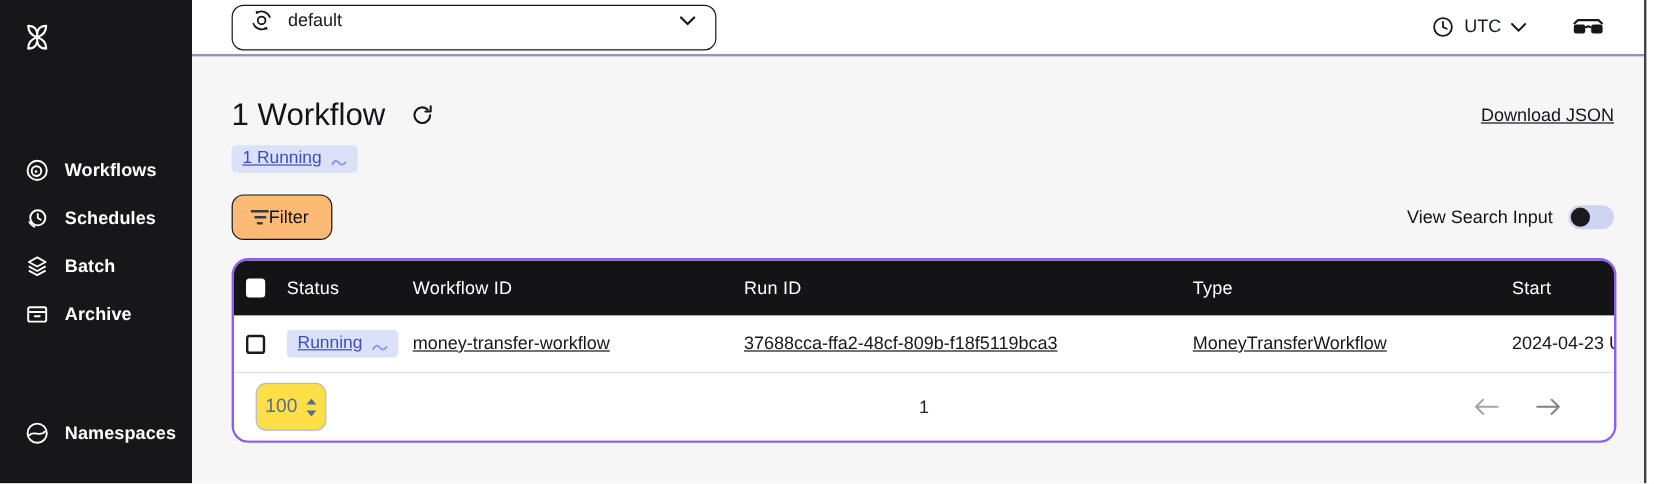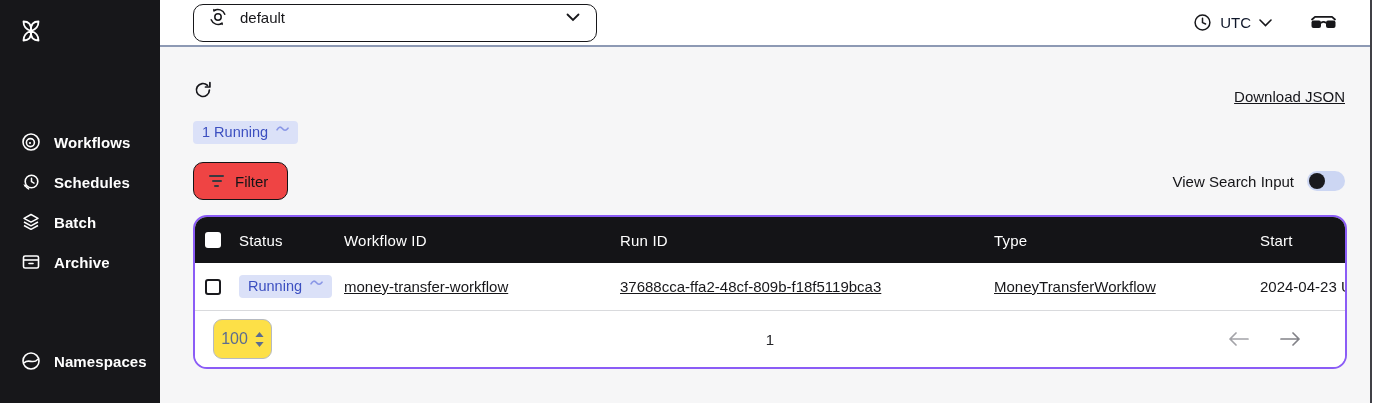--- a/index.html
+++ b/index.html
@@ -27,27 +27,27 @@
   .ns-chev { margin-left:auto; }
   .tz { position:absolute; right:98px; top:0; height:45px; display:flex; align-items:center; gap:8px;
         font-size:15px; color:#0f172a; cursor:pointer; }
   .labs { position:absolute; right:33px; top:0; height:45px; display:flex; align-items:center; cursor:pointer; }
 
   
   .content { position:absolute; left:0; top:47px; width:100%; height:356px; }
   .page-head { position:absolute; left:33px; top:33px; display:flex; align-items:center; gap:21px; }
   .page-title { font-size:26px; font-weight:500; color:#141417; }
   .refresh { width:20px; height:20px; cursor:pointer; }
-  .badge { display:inline-flex; align-items:flex-start; gap:8px; background:#dbe1f8; color:#3c4fc0;
-           font-size:14.5px; padding:3px 9px 4px 9px; border-radius:4px; }
+  .badge { display:inline-flex; align-items:flex-end; gap:8px; background:#dbe1f8; color:#3c4fc0;
+           font-size:14.5px; padding:3px 9px 4px 9px; border-radius:4px;text-decoration:underline; }
   .count-badge { position:absolute; left:33px; top:74px; }
   .download { position:absolute; right:25px; top:41px; font-size:15px; color:#15151a;
               text-decoration:underline; cursor:pointer; }
   .filter-btn { position:absolute; left:33px; top:115px; height:38px; display:inline-flex; align-items:center;
-                gap:11px; padding:0 19px 0 15px; background:#ef4444; border:1.5px solid #141417;
+                padding:0 19px 0 15px; background:#fdba74; border:1.5px solid #141417;
                 border-radius:10px; font-size:15px; color:#141417; cursor:pointer; }
   .flines { display:flex; flex-direction:column; align-items:center; gap:3px; }
   .flines span { display:block; height:2px; background:#3a3a40; border-radius:1px; }
   .fl1{width:15px;} .fl2{width:10px;} .fl3{width:5px;}
   .view-search { position:absolute; right:25px; top:124px; height:20px; display:flex; align-items:center;
                  gap:13px; font-size:15px; color:#141417; }
   .toggle { width:38px; height:20px; border-radius:10px; background:#ccd6f3; position:relative; cursor:pointer; }
   .knob { position:absolute; left:2px; top:2px; width:16px; height:16px; border-radius:50%; background:#1a1a1e; }
 
   
@@ -160,20 +160,21 @@
           <rect x="1.5" y="5.5" width="9.5" height="7.5" rx="2" fill="#17171a"></rect>
           <rect x="16" y="5.5" width="9.5" height="7.5" rx="2" fill="#17171a"></rect>
           <path d="M11 8 q2.5 -2.2 5 0" fill="none" stroke="#17171a" stroke-width="1.8"></path>
         </svg>
       </div>
     </header>
 
     <main class="content">
 
       <div class="page-head">
+        <h1 class="page-title">1 Workflow</h1>
         <svg class="refresh" viewBox="0 0 20 20">
           <path d="M16.4 10 a6.5 6.5 0 1 1 -1.9 -4.6" fill="none" stroke="#15151a" stroke-width="1.7" stroke-linecap="round"></path>
           <path d="M16.9 2.6 V7 H12.5" fill="none" stroke="#15151a" stroke-width="1.7" stroke-linecap="round" stroke-linejoin="round"></path>
         </svg>
       </div>
 
       <a class="download">Download JSON</a>
 
       <div class="badge count-badge">
         <span>1 Running</span>

